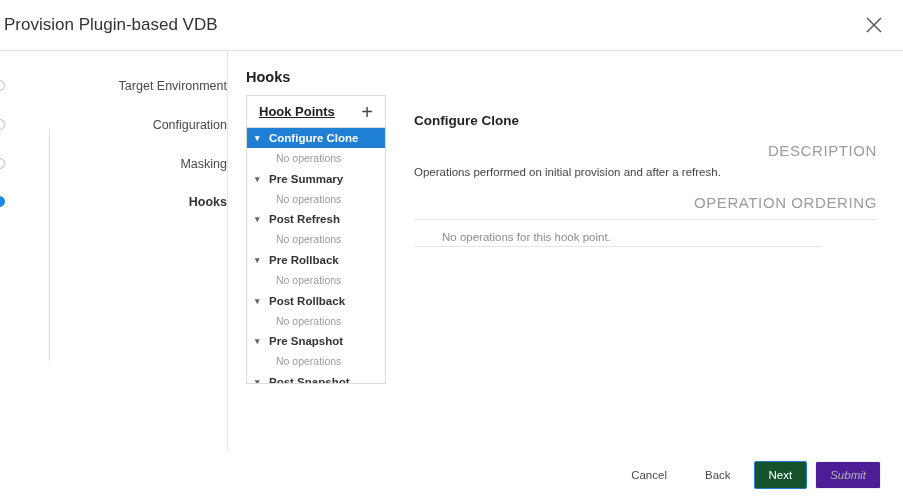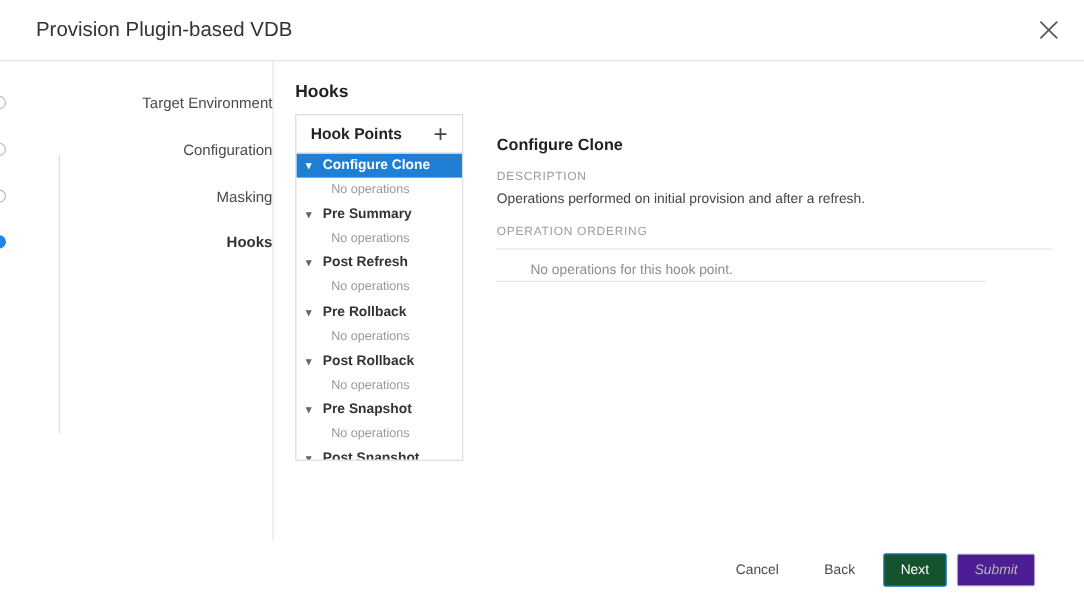--- a/index.html
+++ b/index.html
@@ -22,21 +22,21 @@
   }
   
   .titlebar {
     position: relative;
     height: 50px;
     border-bottom: 1px solid #e0e0e0;
     display: flex;
     align-items: center;
   }
   .title {
-    margin-left: 30px;
+    margin-left: 4px;
     font-size: 17px;
     color: #333333;
     font-weight: 400;
   }
   .close-btn {
     position: absolute;
     right: 16px;
     top: 12px;
     width: 26px;
     height: 26px;
@@ -150,20 +150,21 @@
     display: flex;
     align-items: center;
     justify-content: space-between;
     padding: 8px 10px 8px 12px;
     border-bottom: 1px solid #dcdcdc;
   }
   .hookcard-title {
     font-size: 13px;
     font-weight: bold;
     color: #222222;
+    text-decoration: underline;
   }
   .plus-btn {
     font-size: 20px;
     line-height: 14px;
     color: #444444;
     cursor: pointer;
     font-weight: 300;
     padding: 0 2px;
   }
   .hook-list {
@@ -205,24 +206,25 @@
     flex: 1;
     padding-left: 28px;
     box-sizing: border-box;
   }
   .detail h3 {
     margin: 18px 0 14px 0;
     font-size: 13.5px;
     color: #222222;
   }
   .detail .lbl {
-    font-size: 10px;
+    font-size: 15px;
     letter-spacing: 0.6px;
     color: #9b9b9b;
     margin-bottom: 7px;
+    text-align: right;
   }
   .detail .desc {
     font-size: 11.5px;
     color: #444444;
     margin-bottom: 16px;
   }
   .detail .divider {
     border-bottom: 1px solid #e6e6e6;
     margin: 8px 0 0 0;
   }
@@ -231,21 +233,21 @@
     color: #8d8d8d;
     padding: 11px 0 3px 28px;
     border-bottom: 1px solid #e6e6e6;
     max-width: 380px;
   }
 
   
   .footer {
     position: absolute;
     left: 0;
-    right: 18px;
+    right: 0;
     bottom: 0;
     height: 50px;
     display: flex;
     align-items: center;
     justify-content: flex-end;
     padding-right: 22px;
     box-sizing: border-box;
     gap: 8px;
   }
   .btn {

